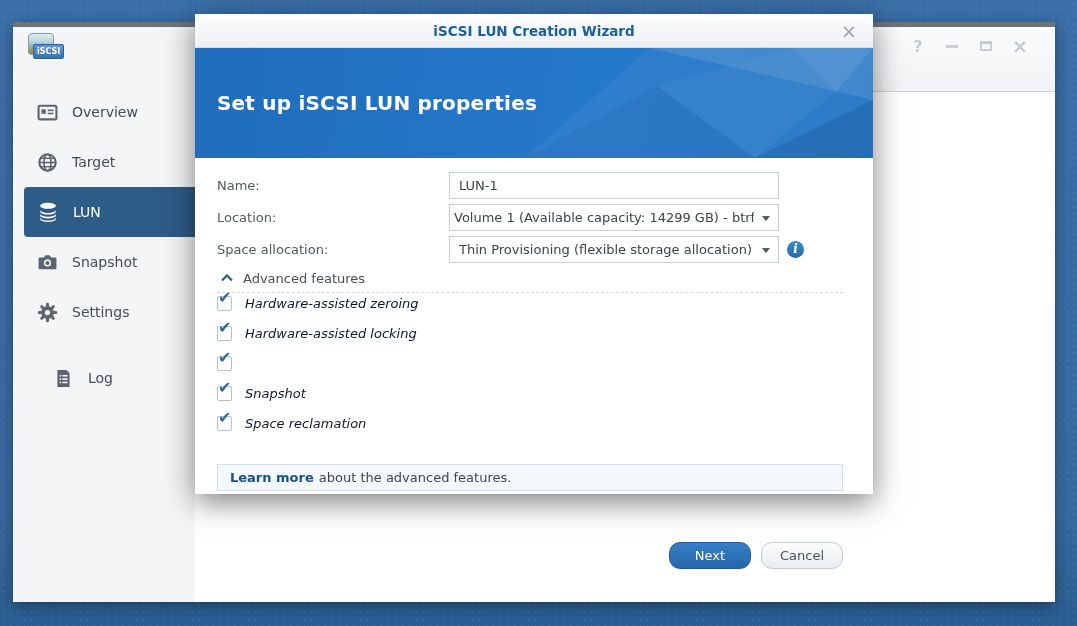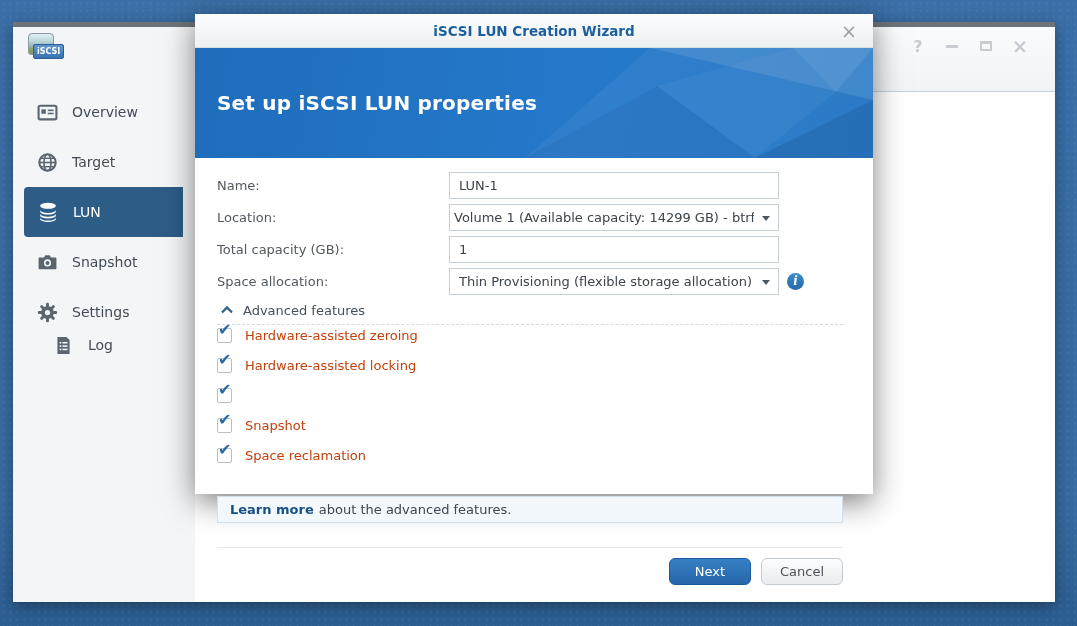--- a/index.html
+++ b/index.html
@@ -46,21 +46,21 @@
     background:linear-gradient(180deg,#5e97cf,#3a72b0); border:1px solid #2d5f97; border-radius:2px;
     color:#fff; font-size:8px; font-weight:bold; letter-spacing:0;
   }
   .nav-item {
     position:absolute; left:0; width:182px; height:50px;
     display:flex; align-items:center; gap:14px; padding-left:24px;
     color:#434b55; font-size:14px; cursor:pointer;
   }
   .nav-item .nicon { color:#5b6570; display:flex; align-items:center; }
   .nav-item.selected {
-    left:11px; width:159px; background:#2d5c87; border-radius:4px 0 0 4px;
+    left:11px; width:171px; background:#2d5c87; border-radius:4px 0 0 4px;
     color:#fff; padding-left:13px;
   }
   .nav-item.selected .nicon { color:#fff; }
 
   
   .dialog {
     position:absolute; left:195px; top:14px; width:678px; height:480px;
     background:#fff; box-shadow:0 8px 28px rgba(0,0,0,0.5);
     display:flex; flex-direction:column;
   }
@@ -112,33 +112,33 @@
   .dashed-divider { margin-top:6px; border-top:1px dashed #d4d9dd; }
 
   .cb-row { display:flex; align-items:center; height:20px; margin-bottom:10px; cursor:pointer; }
   .cb-row:first-of-type { margin-top:12px; }
   .checkbox { position:relative; width:15px; height:15px; border:1px solid #b6bfc7;
               border-radius:2px; background:#fff; margin-right:13px; flex:0 0 15px; }
   .checkbox .tick {
     position:absolute; left:0px; top:-7px; color:#2b69a3; font-size:16px; font-weight:bold;
     line-height:16px;
   }
-  .cb-label { color:#c2410c; }
+  .cb-label { color:#0f172a;font-style:italic; }
 
   .learn-box {
     margin-top:31px; height:27px; border:1px solid #cfe0ec; background:#f2f8fb;
     display:flex; align-items:center; padding:0 12px;
   }
   .learn-link { color:#174f86; font-weight:bold; cursor:pointer; }
   .learn-rest { color:#3d4652; margin-left:5px; }
 
   .footer-divider { margin-top:24px; border-top:1px solid #e4e6e8; }
   .dlg-footer { margin-top:10px; display:flex; justify-content:flex-end; gap:10px; }
-  .btn { min-width:82px; height:27px; border-radius:6px; font-family:inherit; font-size:13px;
-         display:flex; align-items:center; justify-content:center; cursor:pointer; }
+  .btn { min-width:82px; height:27px; border-radius:11px; font-family:inherit; font-size:13px;
+         display:flex; align-items:center; justify-content:center; cursor:pointer;margin-top:16px; }
   .btn-primary {
     background:linear-gradient(180deg,#3680c5,#2765aa); border:1px solid #1d5a9d; color:#fff;
   }
   .btn-default {
     background:linear-gradient(180deg,#fdfdfe,#e9ecef); border:1px solid #c4cbd1; color:#4a5158;
   }
 </style>
 </head>
 <body>
 
@@ -225,21 +225,21 @@
               <g transform="rotate(315 10 10)">
                 <rect x="8.6" y="0.8" width="2.8" height="4" rx="1.2"></rect>
               </g>
             </g>
             <circle cx="10" cy="10" r="2.5" fill="#f4f5f7"></circle>
           </svg>
       </span>
       <span>Settings</span>
     </div>
 
-    <div class="nav-item" style="top:293px;padding-left:40px;">
+    <div class="nav-item" style="top:326px;padding-left:40px;">
       <span class="nicon">
         <svg width="21" height="21" viewBox="0 0 20 20">
             <path d="M4.2 1.8h8.6l3 3v13.4H4.2z" fill="currentColor"></path>
             <rect x="6.3" y="6.6" width="1.6" height="1.5" fill="#f4f5f7"></rect>
             <rect x="9" y="6.6" width="4.8" height="1.5" fill="#f4f5f7"></rect>
             <rect x="6.3" y="9.8" width="1.6" height="1.5" fill="#f4f5f7"></rect>
             <rect x="9" y="9.8" width="4.8" height="1.5" fill="#f4f5f7"></rect>
             <rect x="6.3" y="13" width="1.6" height="1.5" fill="#f4f5f7"></rect>
             <rect x="9" y="13" width="4.8" height="1.5" fill="#f4f5f7"></rect>
           </svg>
@@ -291,24 +291,20 @@
     </div>
 
     <div class="form-row">
       <span class="form-label">Location:</span>
       <div class="field select-field">
         <span class="select-value clip-left">Volume 1 (Available capacity: 14299 GB) - btrfs</span>
         <span class="caret"></span>
       </div>
     </div>
 
-    <div class="form-row">
-      <span class="form-label">Total capacity (GB):</span>
-      <input class="field" type="text" value="1" style="">
-    </div>
 
     <div class="form-row">
       <span class="form-label">Space allocation:</span>
       <div class="field select-field">
         <span class="select-value">Thin Provisioning (flexible storage allocation)</span>
         <span class="caret"></span>
       </div>
       <span class="info-icon">i</span>
     </div>
 

